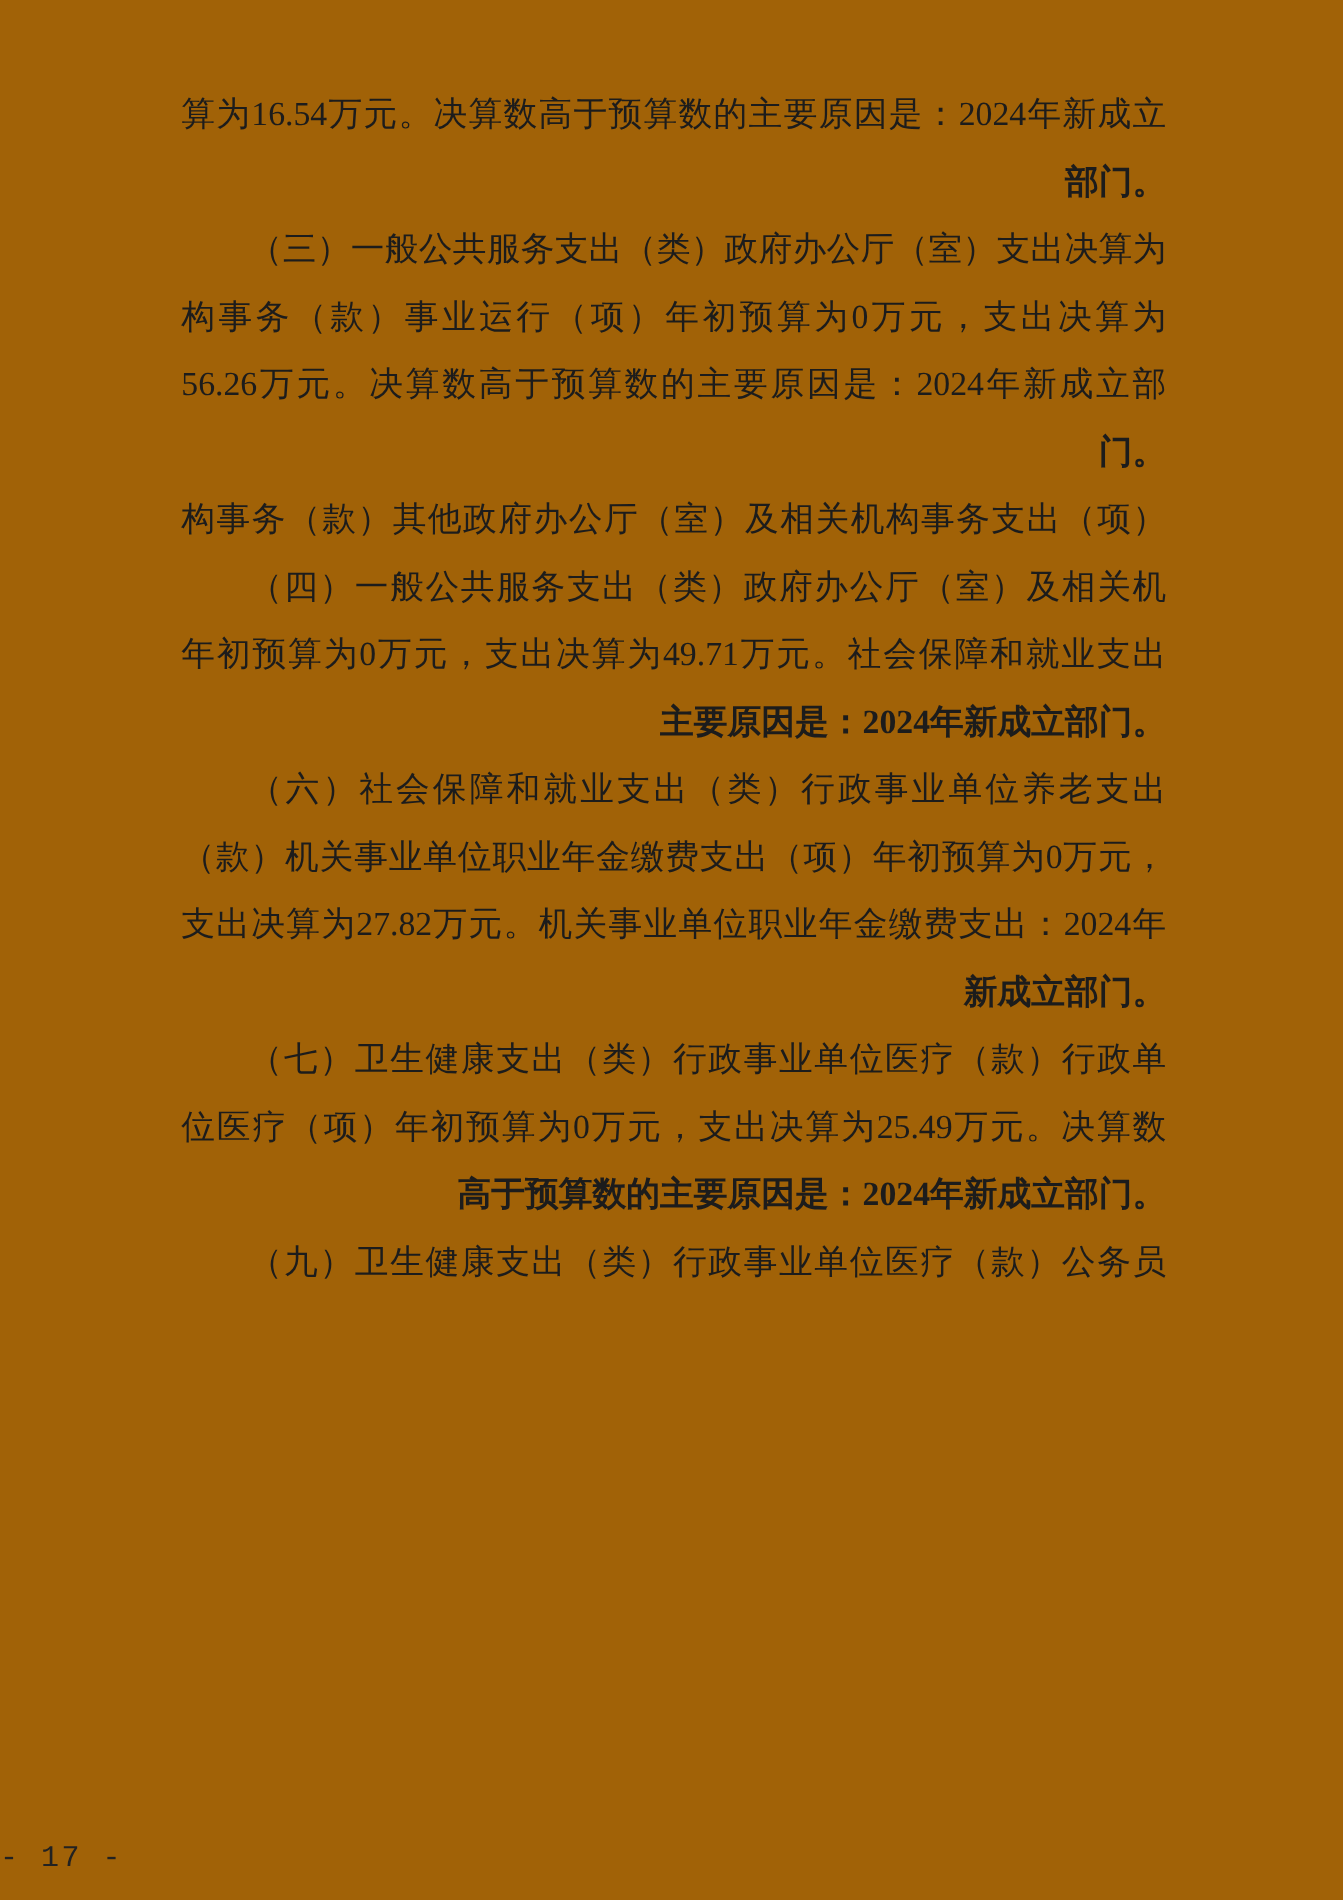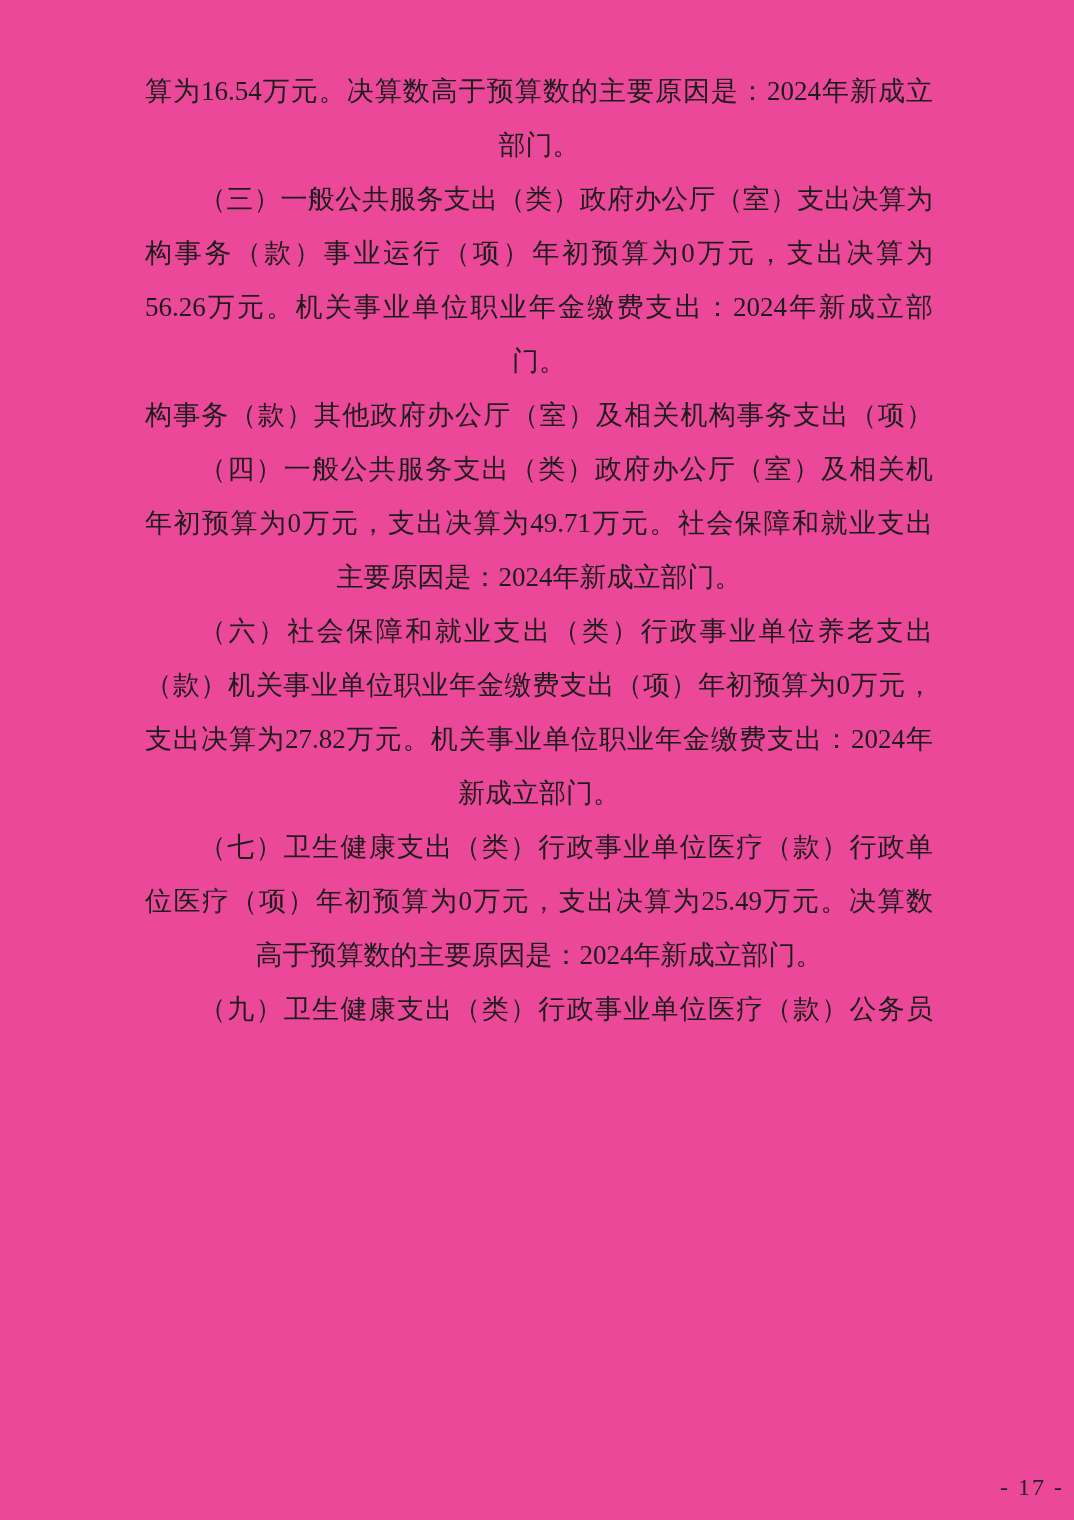--- a/index.html
+++ b/index.html
@@ -11,21 +11,21 @@
     width: 1074px;
     height: 1520px;
     position: relative;
     font-family: "Liberation Serif", "DejaVu Serif", serif;
   }
   .page {
     position: absolute;
     left: 0; top: 0;
     width: 1074px;
     height: 1520px;
-    background: #ec4899;
+    background: #a16207;
     overflow: hidden;
   }
   .textblock {
     position: absolute;
     left: 145px;
     top: 64px;
     width: 788px;
     color: #1c1c1c;
     font-size: 27px;
   }
@@ -38,49 +38,49 @@
   }
   
   .fill {
     text-align: justify;
     text-align-last: justify;
     white-space: normal;
   }
   
   .indent { padding-left: 54px; }
   
-  .end { text-align: center; }
+  .end { text-align: right; font-weight: bold; }
   .footer {
     position: absolute;
     left: 0;
     top: 1474px;
     width: 1064px;
-    text-align: right;
-    font-family: Liberation Serif, serif;
+    text-align: left;
+    font-family: Liberation Mono, monospace;
     font-size: 24px;
     color: #222222;
     letter-spacing: 2px;
   }
 </style>
 </head>
 <body>
 
 <div class="page">
 
   <div class="textblock">
 
     <div class="para">
       <div class="line fill">算为16.54万元。决算数高于预算数的主要原因是：2024年新成立</div>
       <div class="line end">部门。</div>
     </div>
 
     <div class="para">
       <div class="line fill indent">（三）一般公共服务支出（类）政府办公厅（室）支出决算为</div>
       <div class="line fill">构事务（款）事业运行（项）年初预算为0万元，支出决算为</div>
-      <div class="line fill">56.26万元。机关事业单位职业年金缴费支出：2024年新成立部</div>
+      <div class="line fill">56.26万元。决算数高于预算数的主要原因是：2024年新成立部</div>
       <div class="line end">门。</div>
     </div>
 
     <div class="para">
       <div class="line fill">构事务（款）其他政府办公厅（室）及相关机构事务支出（项）</div>
       <div class="line fill indent">（四）一般公共服务支出（类）政府办公厅（室）及相关机</div>
       <div class="line fill">年初预算为0万元，支出决算为49.71万元。社会保障和就业支出</div>
       <div class="line end">主要原因是：2024年新成立部门。</div>
     </div>
 

